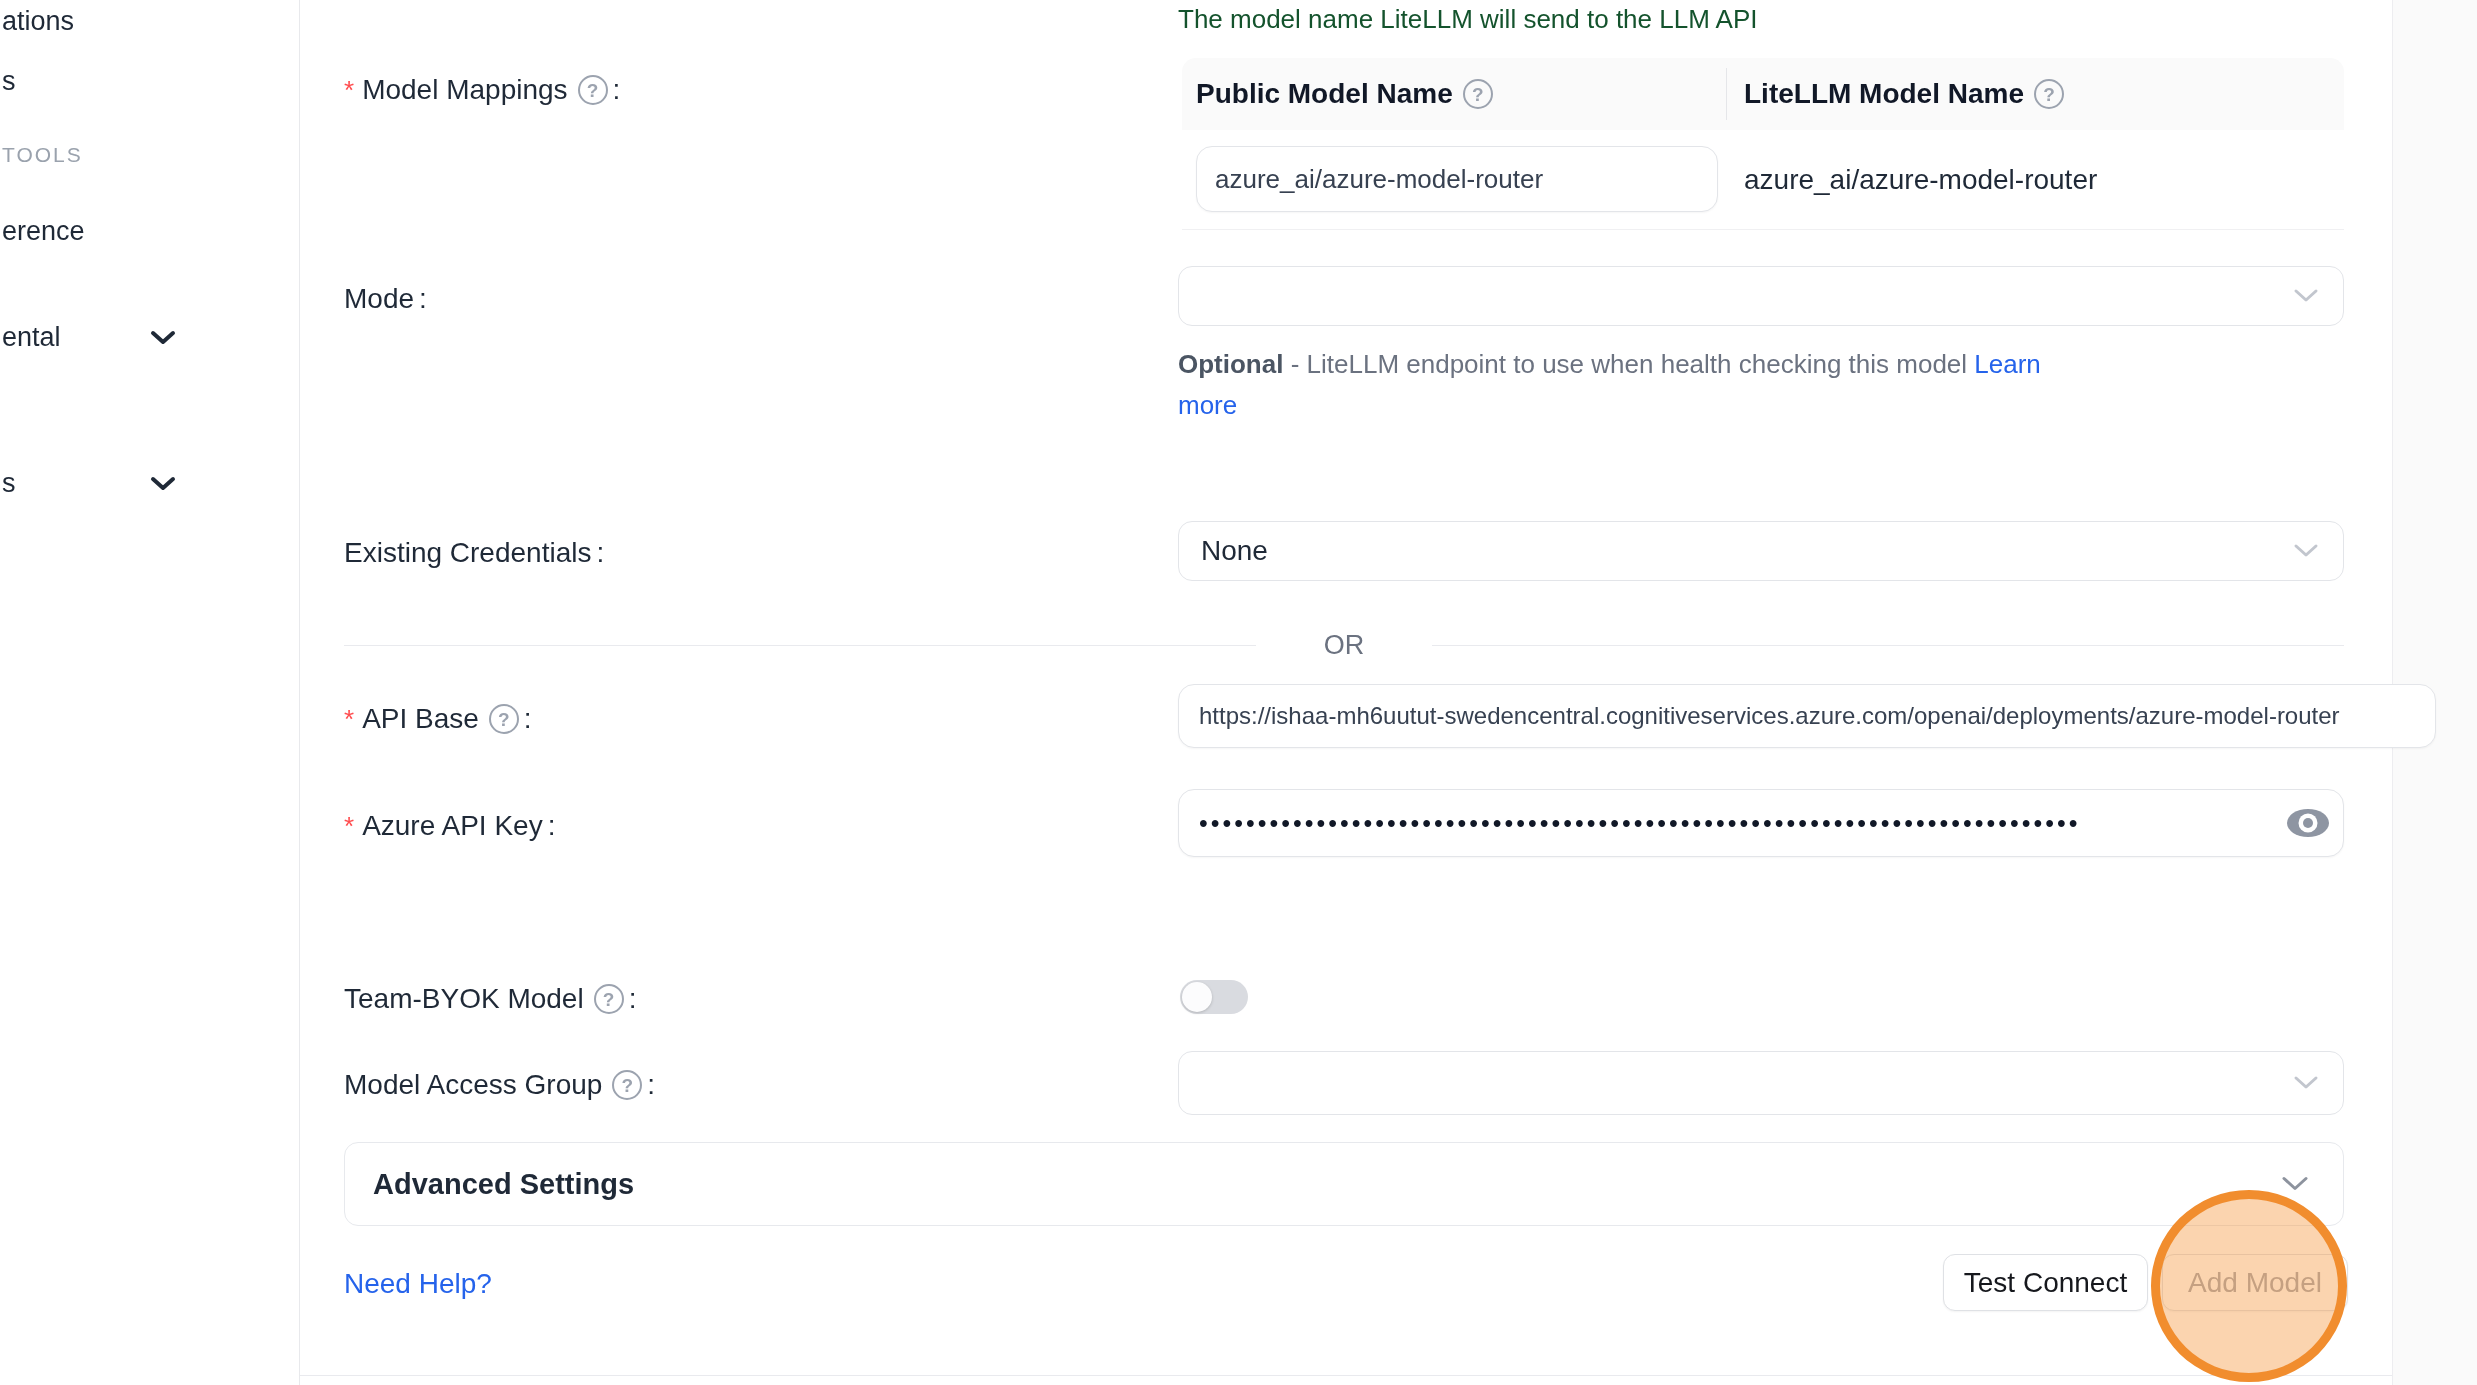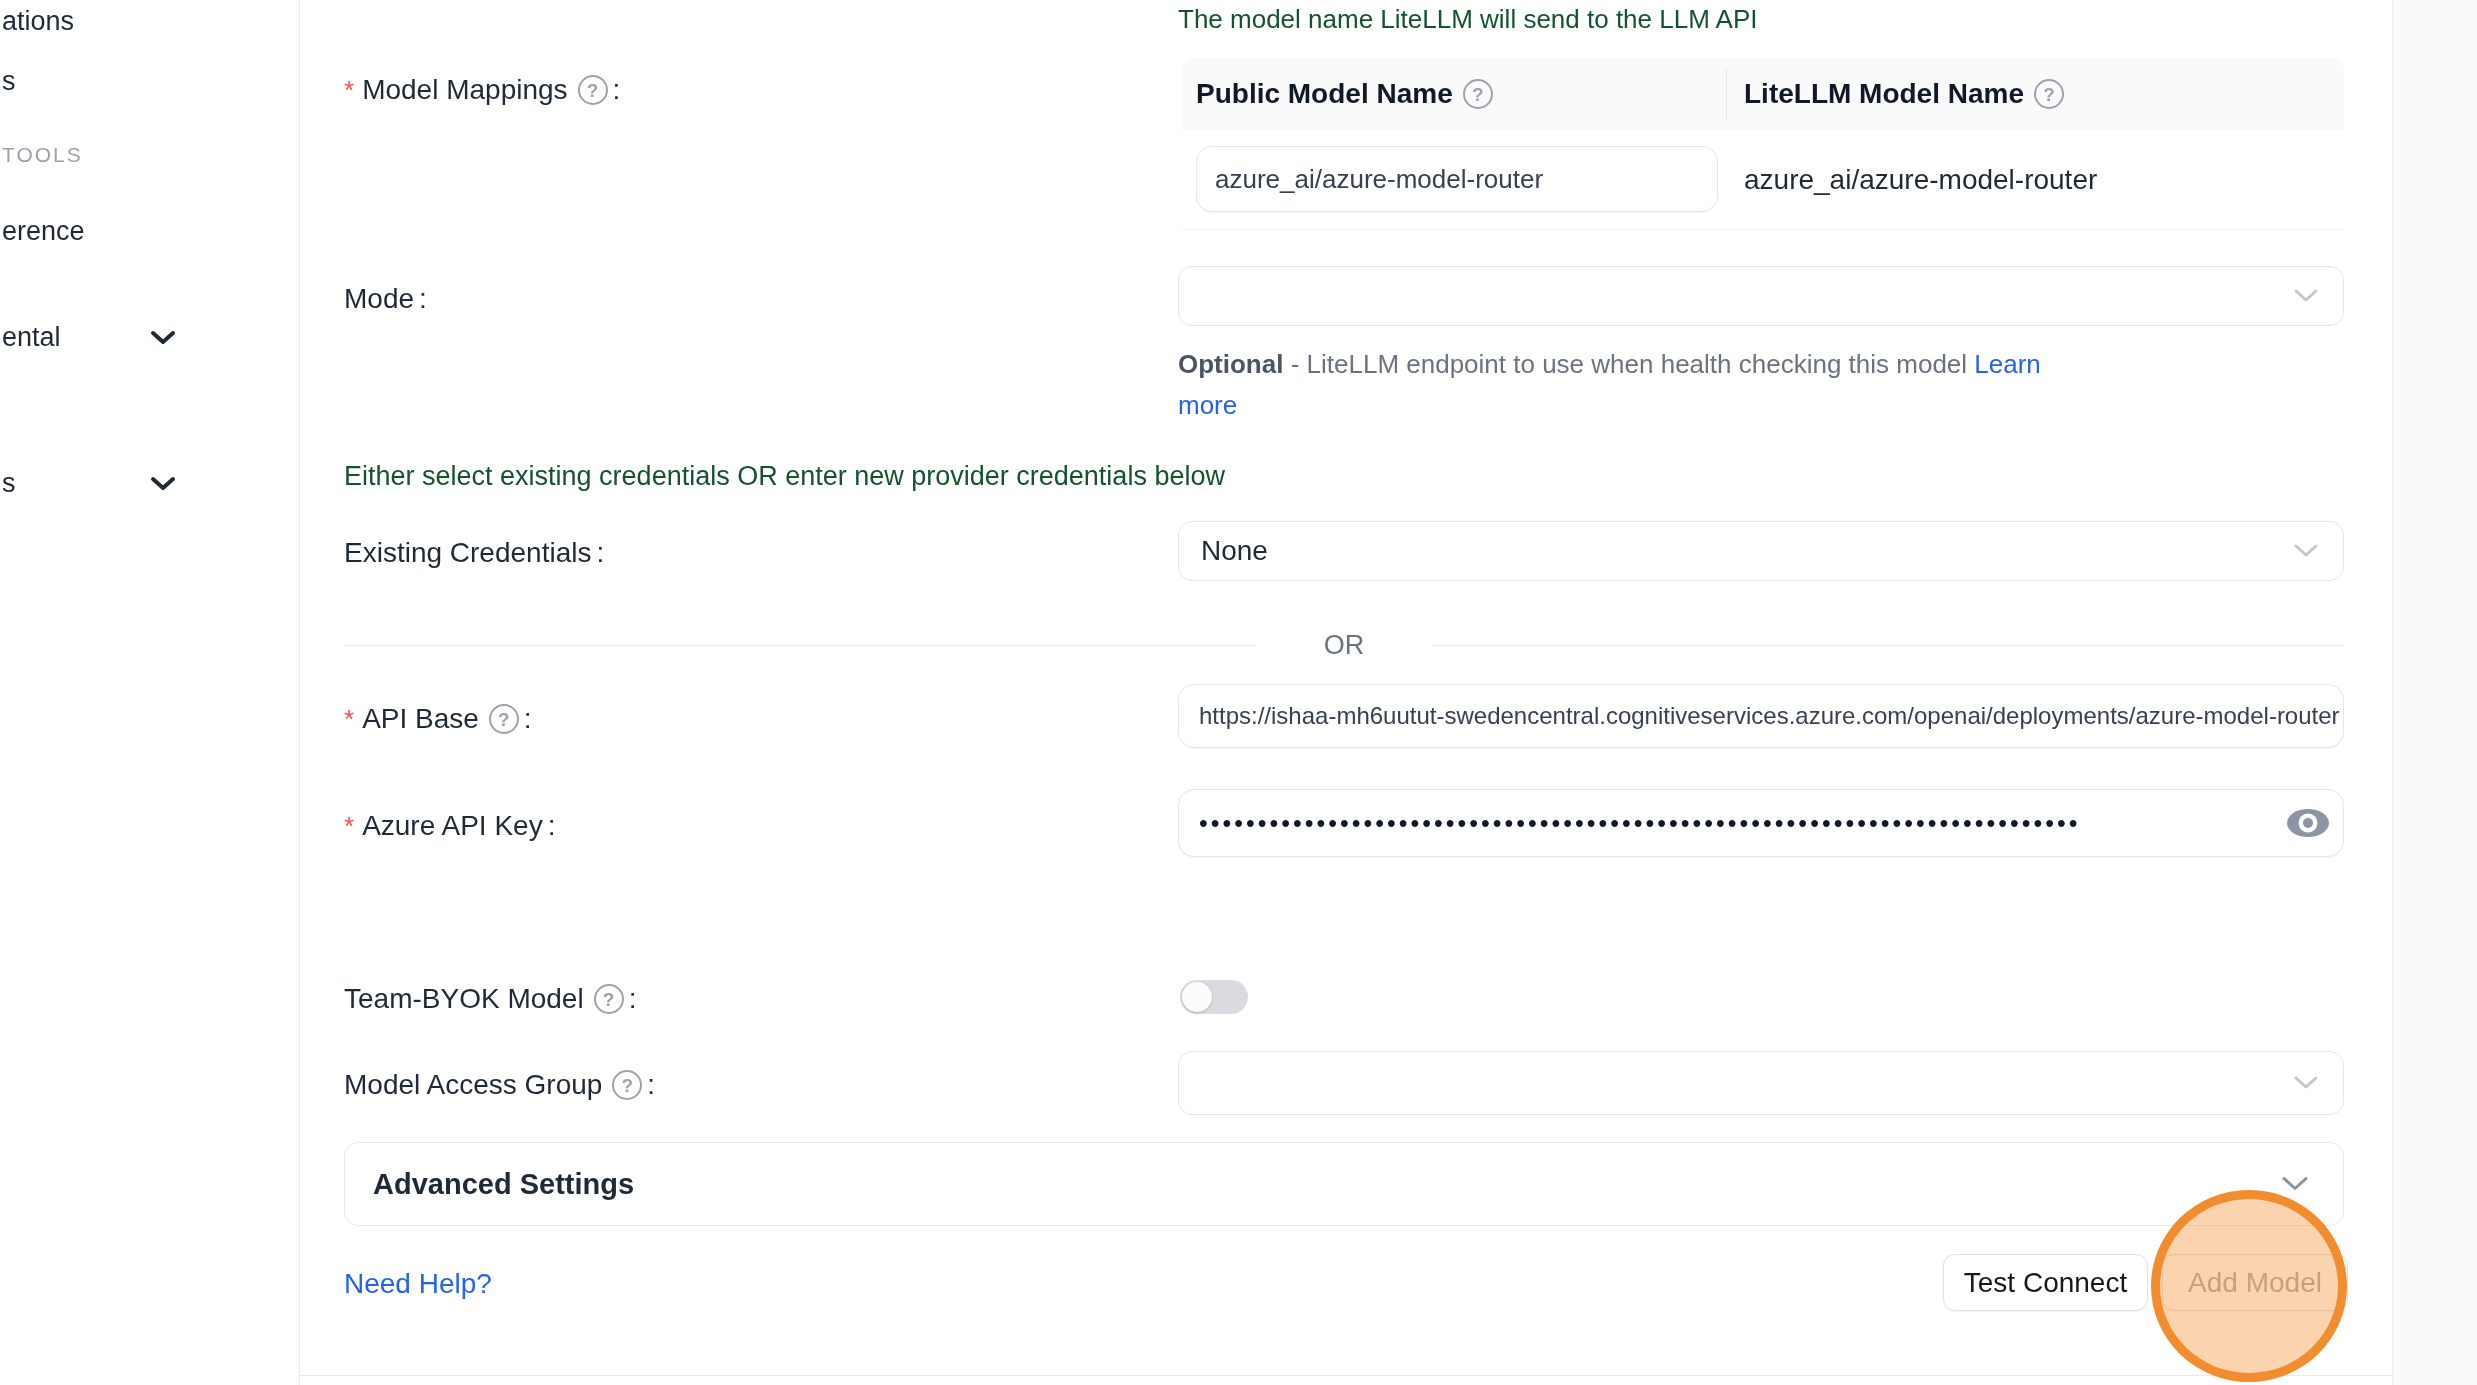--- a/index.html
+++ b/index.html
@@ -46,21 +46,21 @@
 
   
   .mode-help { position:absolute; left:1178px; top:344px; width:905px; font-size:26px; line-height:41px; color:#6b7280; }
   .mode-help b { color:#4b5563; }
   .link { color:#2563eb; cursor:pointer; }
   .divider-row { position:absolute; left:344px; width:2000px; height:28px; display:flex; align-items:center; }
   .divider-row .line { flex:1; height:1px; background:#e9eaee; }
   .divider-row .divider-text { padding:0 24px; font-size:27px; color:#6b7280; }
   .divider-row.dark .divider-text { color:#4b5563; }
 
-  .api-base-input { position:absolute; left:1178px; top:684px; width:1166px; height:64px;
+  .api-base-input { position:absolute; left:1178px; top:684px; width:1258px; height:64px;
                     font-size:24px; padding:16px 20px; white-space:nowrap; overflow:hidden; display:flex; align-items:center; }
   .key-input { position:absolute; left:1178px; top:789px; width:1166px; height:68px; display:flex; align-items:center; }
   .key-dots { font-size:25px; letter-spacing:3px; color:#111827; padding-left:20px; width:1060px;
               overflow:hidden; white-space:nowrap; }
   .eye-btn { position:absolute; right:12px; top:50%; transform:translateY(-50%); width:46px; height:42px;
              display:flex; align-items:center; justify-content:center; cursor:pointer; background:none; border:none; }
 
   .toggle { position:absolute; left:1180px; top:980px; width:68px; height:34px; border-radius:17px;
             background:#d9dbe0; cursor:pointer; }
   .toggle-knob { position:absolute; left:2px; top:2px; width:30px; height:30px; border-radius:50%;
@@ -136,21 +136,20 @@
   </div>
   <div class="select-box" style="top:266px;">
     <svg class="select-chevron" viewBox="0 0 26 16">
       <polyline points="3,3 13,12 23,3" fill="none" stroke="#c2c6ce" stroke-width="3" stroke-linecap="round" stroke-linejoin="round"></polyline>
     </svg>
   </div>
   <div class="mode-help">
     <b>Optional</b><span> - LiteLLM endpoint to use when health checking this model </span><span class="link">Learn more</span>
   </div>
 
-  <div class="hint" style="left:344px; top:461px; font-size:27px;">Either select existing credentials OR enter new provider credentials below</div>
 
   <div class="form-label" style="left:344px; top:537px;">
     <span>Existing Credentials</span>
     <span class="colon">:</span>
   </div>
   <div class="select-box" style="top:521px;">
     <span class="select-value">None</span>
     <svg class="select-chevron" viewBox="0 0 26 16">
       <polyline points="3,3 13,12 23,3" fill="none" stroke="#c2c6ce" stroke-width="3" stroke-linecap="round" stroke-linejoin="round"></polyline>
     </svg>

